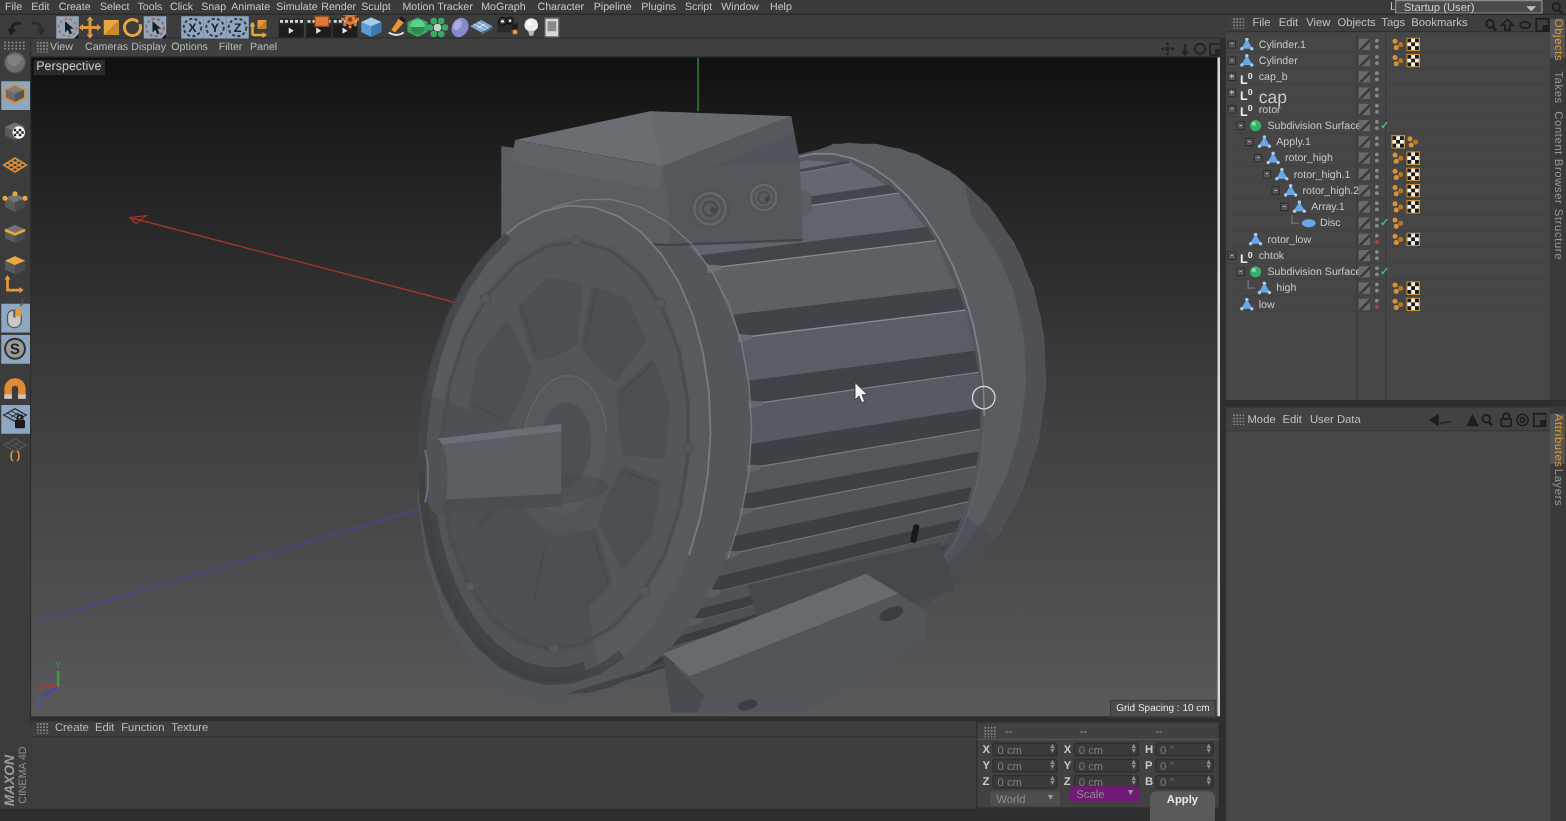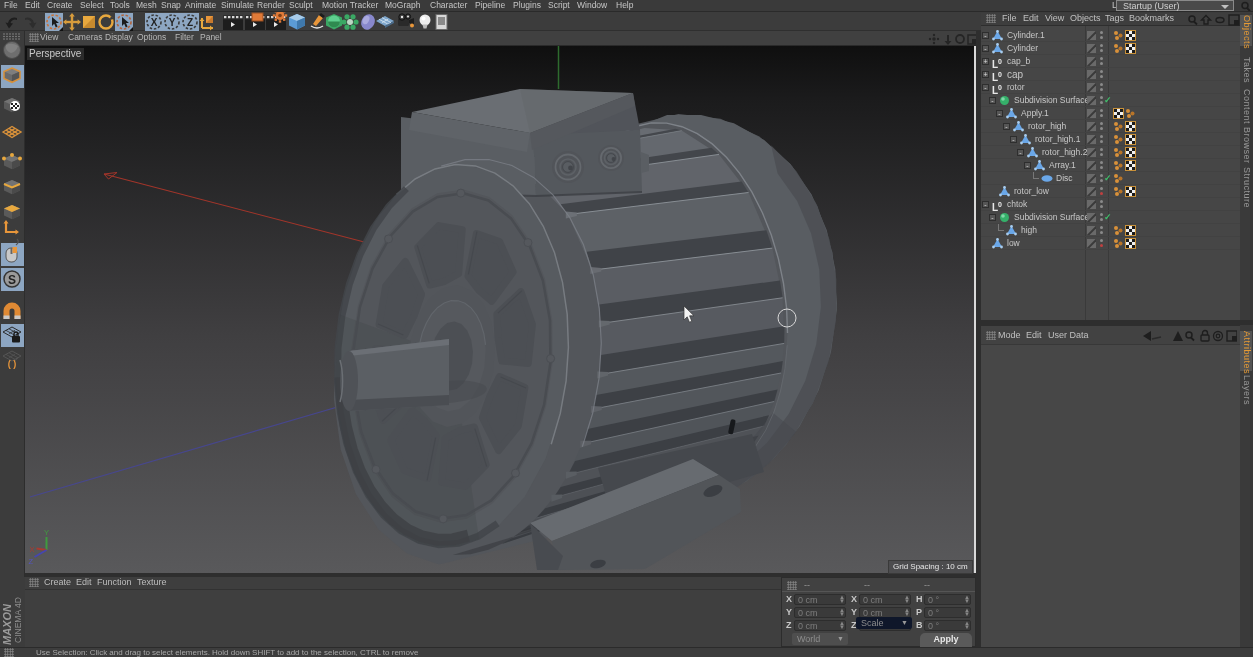--- a/index.html
+++ b/index.html
@@ -72,21 +72,21 @@
 </head>
 <body>
 <div id="stage">
 
   <div id="menubar" class="abs">
     <span class="mi" style="left:4px">File</span>
     <span class="mi" style="left:25px">Edit</span>
     <span class="mi" style="left:47px">Create</span>
     <span class="mi" style="left:80px">Select</span>
     <span class="mi" style="left:110px">Tools</span>
-    <span class="mi" style="left:136px">Mesh</span>
+    <span class="mi" style="left:136px">Click</span>
     <span class="mi" style="left:161px">Snap</span>
     <span class="mi" style="left:185px">Animate</span>
     <span class="mi" style="left:221px">Simulate</span>
     <span class="mi" style="left:257px">Render</span>
     <span class="mi" style="left:289px">Sculpt</span>
     <span class="mi" style="left:322px">Motion Tracker</span>
     <span class="mi" style="left:385px">MoGraph</span>
     <span class="mi" style="left:430px">Character</span>
     <span class="mi" style="left:475px">Pipeline</span>
     <span class="mi" style="left:513px">Plugins</span>
@@ -583,21 +583,21 @@
 <div style="position:absolute;left:106px;top:2px;width:9px;height:9px;background:#6a6a6a;overflow:hidden">
           <div style="position:absolute;left:-2px;top:3.5px;width:14px;height:1.5px;background:#3a3a3a;transform:rotate(-45deg)"></div>
         </div>
 <div style="position:absolute;left:119px;top:2px;width:3px;height:3px;border-radius:2px;background:#8a8a8a"></div>
 <div style="position:absolute;left:119px;top:7px;width:3px;height:3px;border-radius:2px;background:#8a8a8a"></div>
 </div>
 <div style="position:absolute;left:0;top:42px;width:259px;height:13px">
 <div style="position:absolute;left:0;top:12px;width:259px;height:1px;background:#424242"></div>
 <div style="position:absolute;left:1px;top:3px;width:7px;height:7px;background:#565656;border:1px solid #2e2e2e;color:#ddd;font-size:7px;line-height:5px;text-align:center">+</div>
 <div style="position:absolute;left:11px;top:1px;width:11px;height:11px;color:#e8e8e8;font-size:10px;font-weight:bold;line-height:11px">L<span style="font-size:7px;vertical-align:4px;color:#f0f0f0">0</span></div>
-<div style="position:absolute;left:26px;top:1px;font-size:10px;color:#c8c8c8;white-space:nowrap">cap</div>
+<div style="position:absolute;left:26px;top:1px;font-size:14px;color:#c8c8c8;white-space:nowrap">cap</div>
 <div style="position:absolute;left:106px;top:2px;width:9px;height:9px;background:#6a6a6a;overflow:hidden">
           <div style="position:absolute;left:-2px;top:3.5px;width:14px;height:1.5px;background:#3a3a3a;transform:rotate(-45deg)"></div>
         </div>
 <div style="position:absolute;left:119px;top:2px;width:3px;height:3px;border-radius:2px;background:#8a8a8a"></div>
 <div style="position:absolute;left:119px;top:7px;width:3px;height:3px;border-radius:2px;background:#8a8a8a"></div>
 </div>
 <div style="position:absolute;left:0;top:55px;width:259px;height:13px">
 <div style="position:absolute;left:0;top:12px;width:259px;height:1px;background:#424242"></div>
 <div style="position:absolute;left:1px;top:3px;width:7px;height:7px;background:#565656;border:1px solid #2e2e2e;color:#ddd;font-size:7px;line-height:5px;text-align:center">-</div>
 <div style="position:absolute;left:11px;top:1px;width:11px;height:11px;color:#e8e8e8;font-size:10px;font-weight:bold;line-height:11px">L<span style="font-size:7px;vertical-align:4px;color:#f0f0f0">0</span></div>
@@ -1021,22 +1021,18 @@
 <div style="position:absolute;left:4px;top:42px;font-weight:bold;color:#c8c8c8">Z</div>
 <div style="position:absolute;left:12px;top:42px;width:52px;height:11px;background:#3a3a3a;border:1px solid #2d2d2d;border-radius:2px;color:#7d7d7d;padding-left:3px;line-height:10px">0 cm</div>
 <div style="position:absolute;left:57px;top:43px;color:#888;font-size:6px;line-height:4px">▲<br>▼</div>
 <div style="position:absolute;left:69px;top:42px;font-weight:bold;color:#c8c8c8">Z</div>
 <div style="position:absolute;left:77px;top:42px;width:52px;height:11px;background:#3a3a3a;border:1px solid #2d2d2d;border-radius:2px;color:#7d7d7d;padding-left:3px;line-height:10px">0 cm</div>
 <div style="position:absolute;left:122px;top:43px;color:#888;font-size:6px;line-height:4px">▲<br>▼</div>
 <div style="position:absolute;left:134px;top:42px;font-weight:bold;color:#c8c8c8">B</div>
 <div style="position:absolute;left:142px;top:42px;width:47px;height:11px;background:#3a3a3a;border:1px solid #2d2d2d;border-radius:2px;color:#7d7d7d;padding-left:3px;line-height:10px">0 °</div>
 <div style="position:absolute;left:182px;top:43px;color:#888;font-size:6px;line-height:4px">▲<br>▼</div>
 <div style="position:absolute;left:10px;top:55px;width:56px;height:12px;background:#4e4e4e;border-radius:2px;color:#8d8d8d;padding-left:5px;line-height:12px">World<span style="position:absolute;right:4px;top:0px;color:#999;font-size:7px">▼</span></div>
-<div style="position:absolute;left:74px;top:39px;width:56px;height:12px;background:#0f172a;border-radius:2px;color:#8d8d8d;padding-left:5px;line-height:12px">Scale<span style="position:absolute;right:4px;top:0px;color:#999;font-size:7px">▼</span></div>
+<div style="position:absolute;left:74px;top:51px;width:56px;height:12px;background:#701a75;border-radius:2px;color:#8d8d8d;padding-left:5px;line-height:12px">Scale<span style="position:absolute;right:4px;top:0px;color:#999;font-size:7px">▼</span></div>
 <div style="position:absolute;left:138px;top:55px;width:52px;height:28px;background:#5a5a5a;border-radius:5px;color:#e8e8e8;text-align:center;line-height:12px;font-weight:bold">Apply</div>
 </div>
 </div>
-  <div id="statusbar" class="abs">
-    <span style="position:absolute;left:4px;top:0"><span class="grip"></span></span>
-    <span style="position:absolute;left:36px;top:0">Use Selection: Click and drag to select elements. Hold down SHIFT to add to the selection, CTRL to remove</span>
-  </div>
 
 </div>
 
 </body></html>

